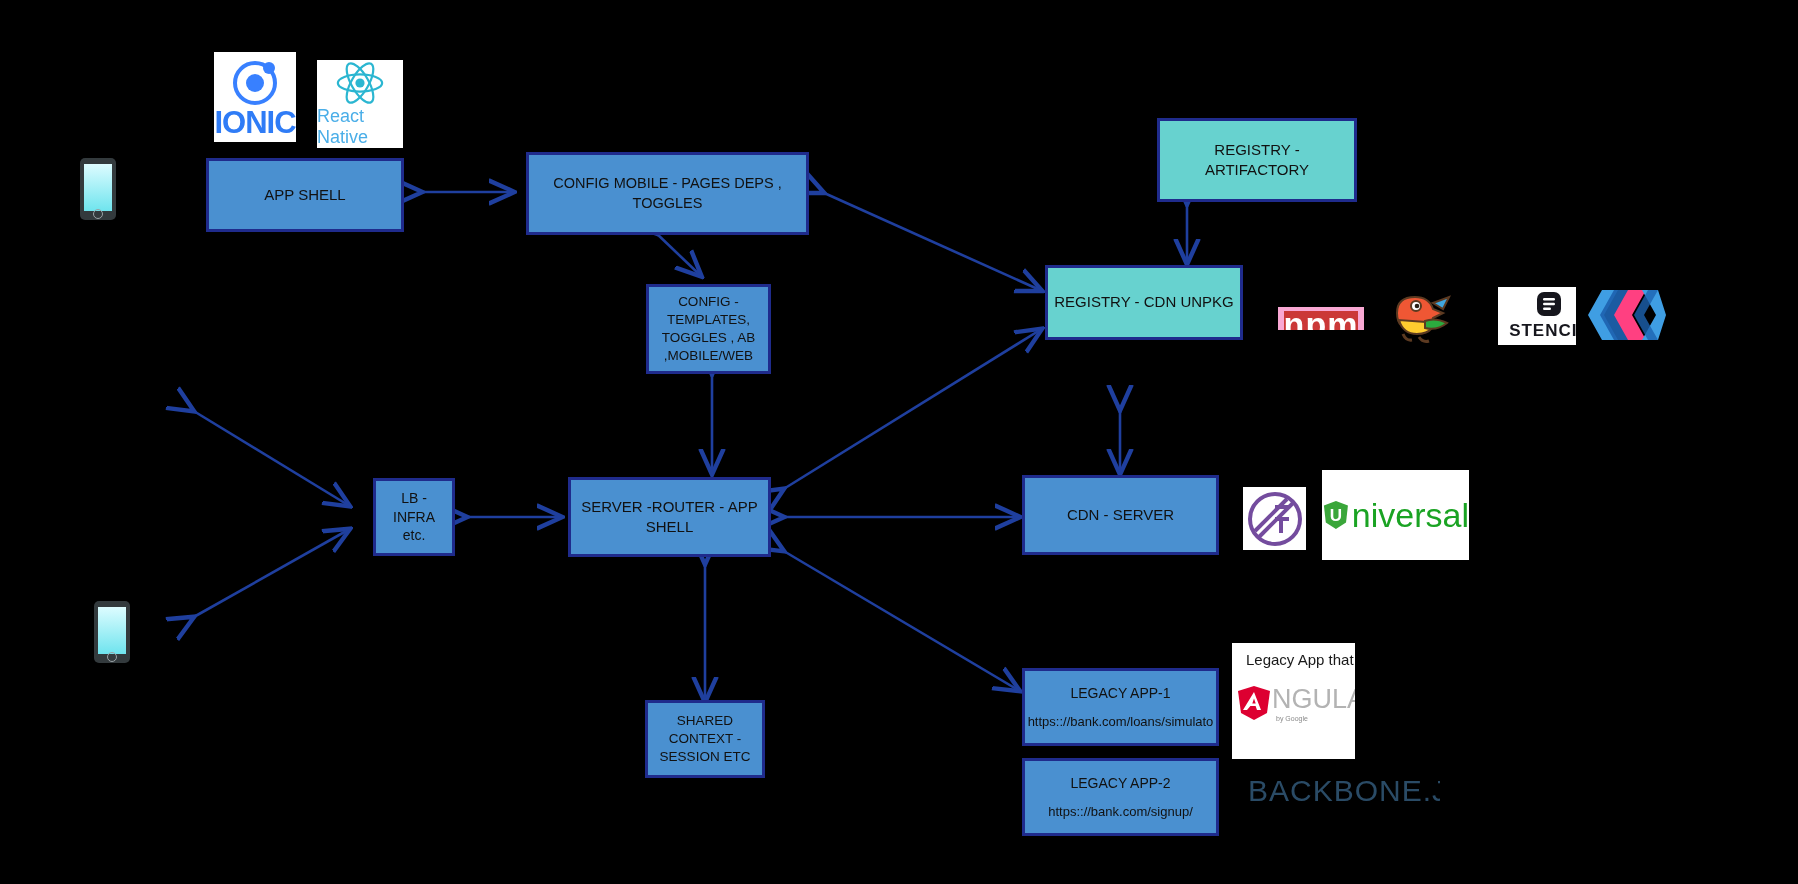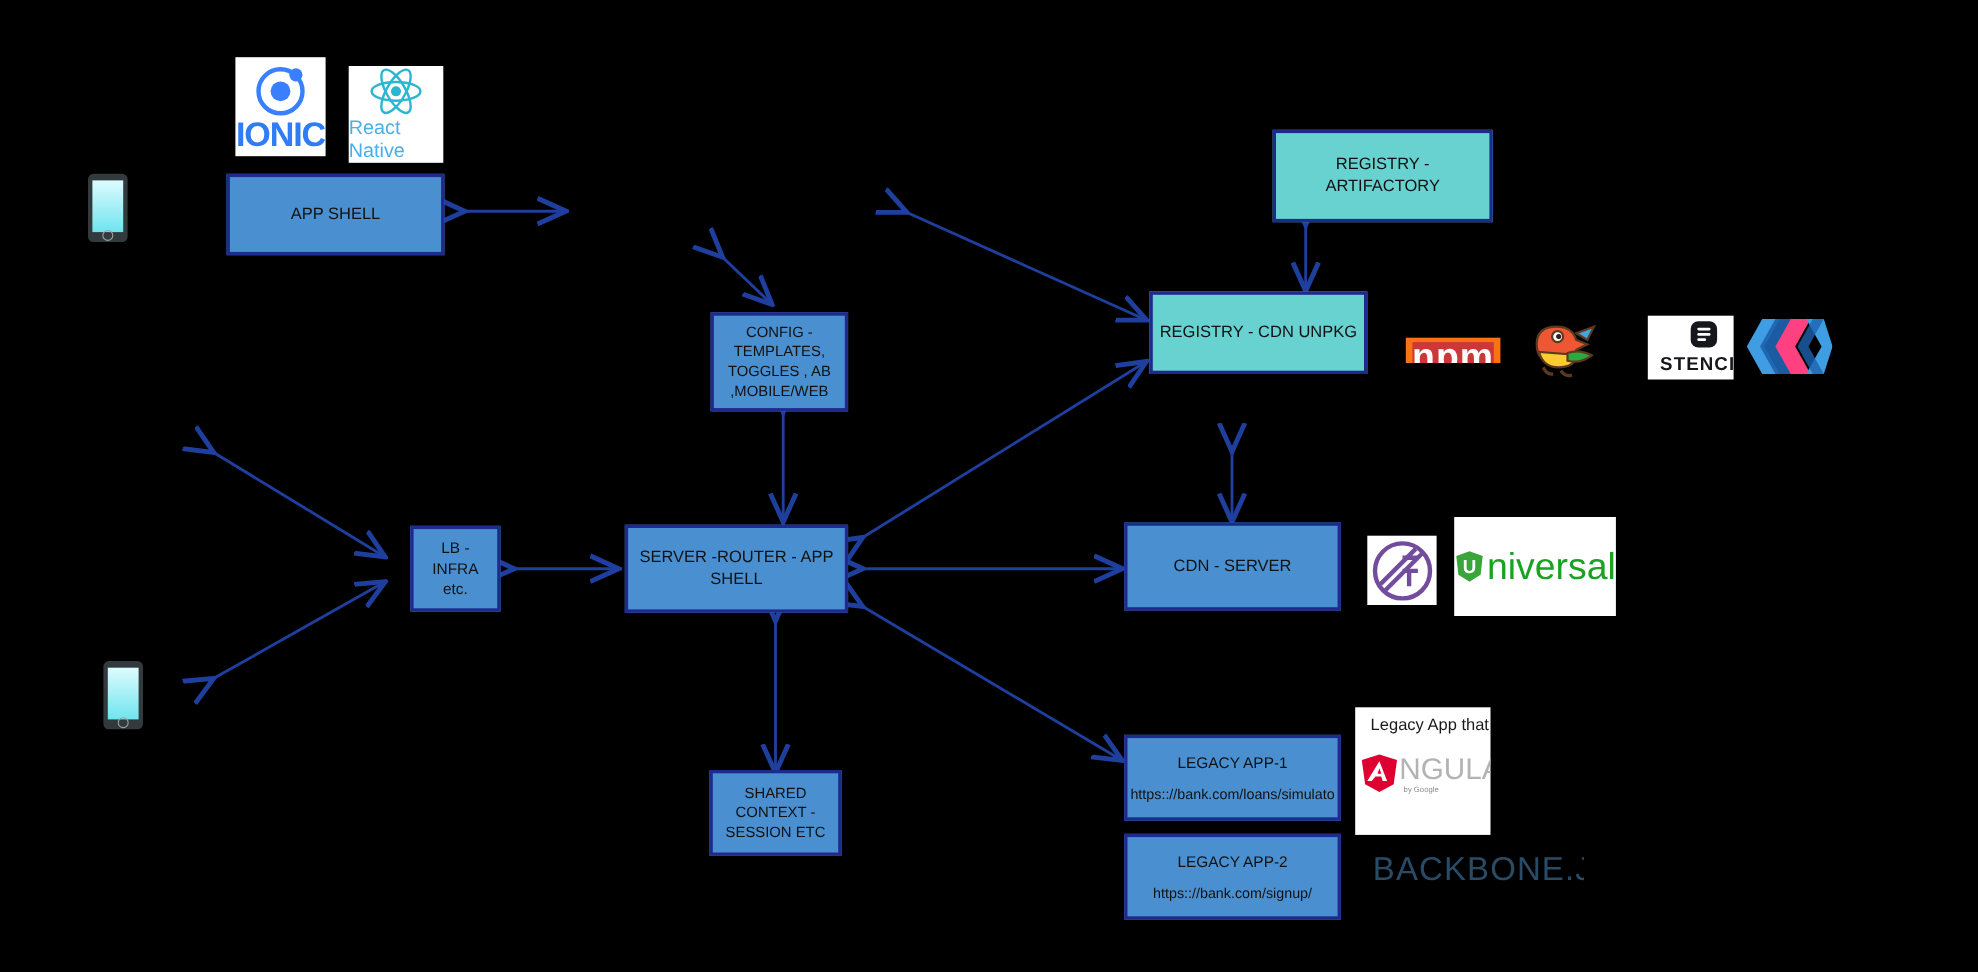--- a/index.html
+++ b/index.html
@@ -18,21 +18,21 @@
   
   .logo{position:absolute;background:#fff;box-sizing:border-box;overflow:hidden;
         display:flex;align-items:center;justify-content:center;flex-direction:column;}
   .logo-noframe{position:absolute;background:transparent;display:flex;align-items:center;
         justify-content:center;flex-direction:column;overflow:hidden;}
 
   .ionicTxt{font-weight:bold;font-size:31px;letter-spacing:-1px;color:#2f7cf6;
             font-family:"Liberation Sans",sans-serif;line-height:1;}
   .rnTxt{font-size:18px;color:#4aaee8;font-family:"Liberation Sans",sans-serif;}
   .jfTxt{font-size:13px;font-weight:bold;color:#43a047;font-family:"Liberation Sans",sans-serif;}
-  .npmBox{background:#f97316;padding:4px 6px;display:flex;align-items:flex-end;margin-top:29px;}
+  .npmBox{background:#f9a8d4;padding:4px 6px;display:flex;align-items:flex-end;margin-top:29px;}
   .npmTxt{color:#fff;font-weight:bold;font-size:34px;line-height:0.8;font-family:"Liberation Sans",sans-serif;
           background:#cb3837;letter-spacing:1px;}
   .stencilTxt{font-size:17px;font-weight:bold;letter-spacing:1px;color:#16161d;
               font-family:"Liberation Sans",sans-serif;margin-top:4px;}
   .univTxt{font-size:34px;color:#1aa323;font-family:"Liberation Sans",sans-serif;}
   .angTxt{font-size:27px;color:#b3b3b3;font-family:"Liberation Sans",sans-serif;letter-spacing:0px;}
   .bbTxt{font-size:30px;color:#2a4b66;font-family:"Liberation Sans",sans-serif;letter-spacing:1px;}
   .noteTxt{font-size:15px;color:#1a1a1a;font-family:"Liberation Sans",sans-serif;
            white-space:nowrap;padding:8px 0 0 14px;width:100%;box-sizing:border-box;}
 
@@ -79,20 +79,23 @@
       <line x1="1187" y1="202" x2="1187" y2="262"></line>
 
       <line x1="1120" y1="408" x2="1120" y2="472"></line>
     </g>
   </svg>
 
   <div class="node blue" style="left:206px;top:158px;width:198px;height:74px;">
     <span class="lbl" style="font-size:15px;">APP SHELL</span>
   </div>
 
+  <div class="node blue" style="left:526px;top:152px;width:283px;height:83px;">
+    <span class="lbl" style="font-size:14.5px;">CONFIG MOBILE  - PAGES DEPS , TOGGLES</span>
+  </div>
 
   <div class="node blue" style="left:646px;top:284px;width:125px;height:90px;">
     <span class="lbl" style="font-size:13.5px;">CONFIG - TEMPLATES, TOGGLES , AB ,MOBILE/WEB</span>
   </div>
 
   <div class="node blue" style="left:373px;top:478px;width:82px;height:78px;">
     <span class="lbl" style="font-size:14px;">LB - INFRA etc.</span>
   </div>
 
   <div class="node blue" style="left:568px;top:477px;width:203px;height:80px;">

